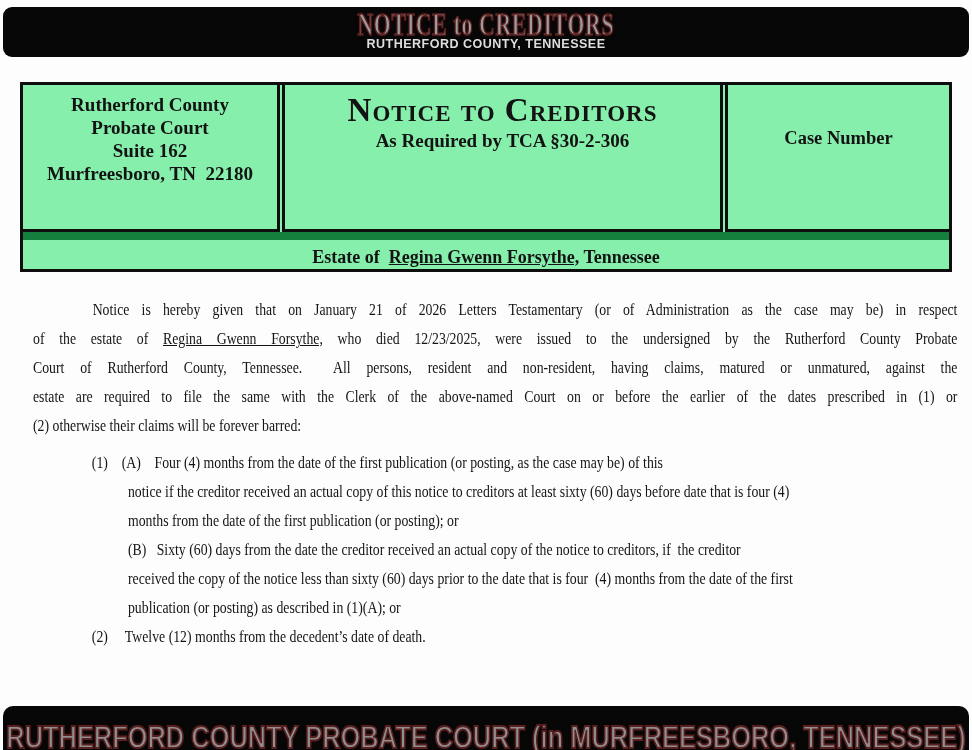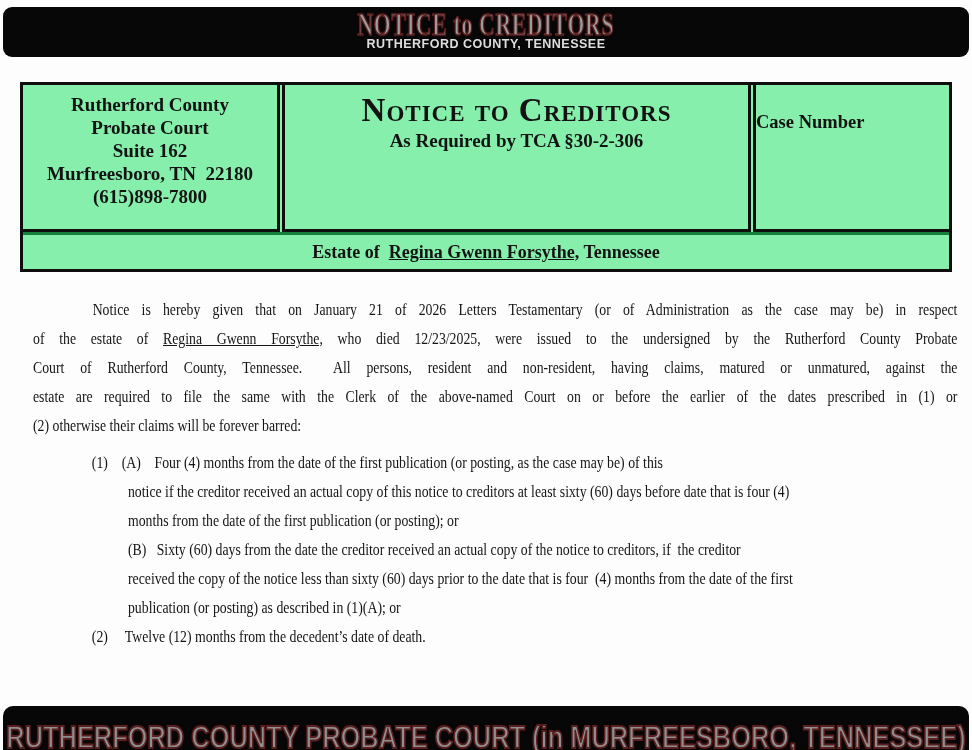--- a/index.html
+++ b/index.html
@@ -34,23 +34,23 @@
   }
   .ht-row1{display:flex;height:147px;box-sizing:border-box;}
   .ht-row1>div{box-sizing:border-box;border-bottom:3px solid #0e0e0e;}
   .cell-addr{
     width:257px;border-right:3px solid #0e0e0e;text-align:center;padding-top:8px;
     font-weight:bold;font-size:19px;line-height:23px;white-space:pre;
   }
   .cell-mid{flex:1;margin:0 2px;border-left:3px solid #0e0e0e;border-right:3px solid #0e0e0e;text-align:center;padding-top:6px;}
   .notice-title{font-weight:bold;font-size:33px;font-variant:small-caps;letter-spacing:1px;line-height:38px;}
   .notice-sub{font-weight:bold;font-size:19px;margin-top:1px;}
-  .cell-case{width:196px;border-left:3px solid #0e0e0e;padding-top:26px;font-weight:bold;font-size:18.5px;line-height:23px;}
+  .cell-case{width:224px;border-left:3px solid #0e0e0e;text-align:center;padding-top:42px;font-weight:bold;font-size:18.5px;line-height:23px;}
   .ht-row2{
-    height:34px;border-top:3px solid #15803d;display:flex;align-items:center;justify-content:center;
+    height:34px;border-top:8px solid #15803d;display:flex;align-items:center;justify-content:center;
     font-weight:bold;font-size:18px;white-space:pre;
   }
   .u{text-decoration:underline;}
   
   .body-region{
     position:absolute;left:33px;top:295px;width:1100px;
     transform:scaleX(0.8404);transform-origin:0 0;
     font-size:16.4px;line-height:29px;color:#141414;
   }
   .para-line{min-height:29px;}
@@ -64,21 +64,21 @@
 </head>
 <body>
 
 <div class="banner banner-top">
   <div class="bt-title">NOTICE to CREDITORS</div>
   <div class="bt-sub">RUTHERFORD COUNTY, TENNESSEE</div>
 </div>
 
 <div class="header-table">
   <div class="ht-row1">
-    <div class="cell-addr"><div>Rutherford County</div><div>Probate Court</div><div>Suite 162</div><div>Murfreesboro, TN  22180</div><div>(615)898-7800</div></div>
+    <div class="cell-addr"><div>Rutherford County</div><div>Probate Court</div><div>Suite 162</div><div>Murfreesboro, TN  22180</div></div>
     <div class="cell-mid">
       <div class="notice-title">Notice to Creditors</div>
       <div class="notice-sub">As Required by TCA §30-2-306</div>
     </div>
     <div class="cell-case">
       <div>Case Number</div>
     </div>
   </div>
   <div class="ht-row2">
     <span>Estate of  </span><span class="u">Regina Gwenn Forsythe,</span><span> Tennessee</span>

